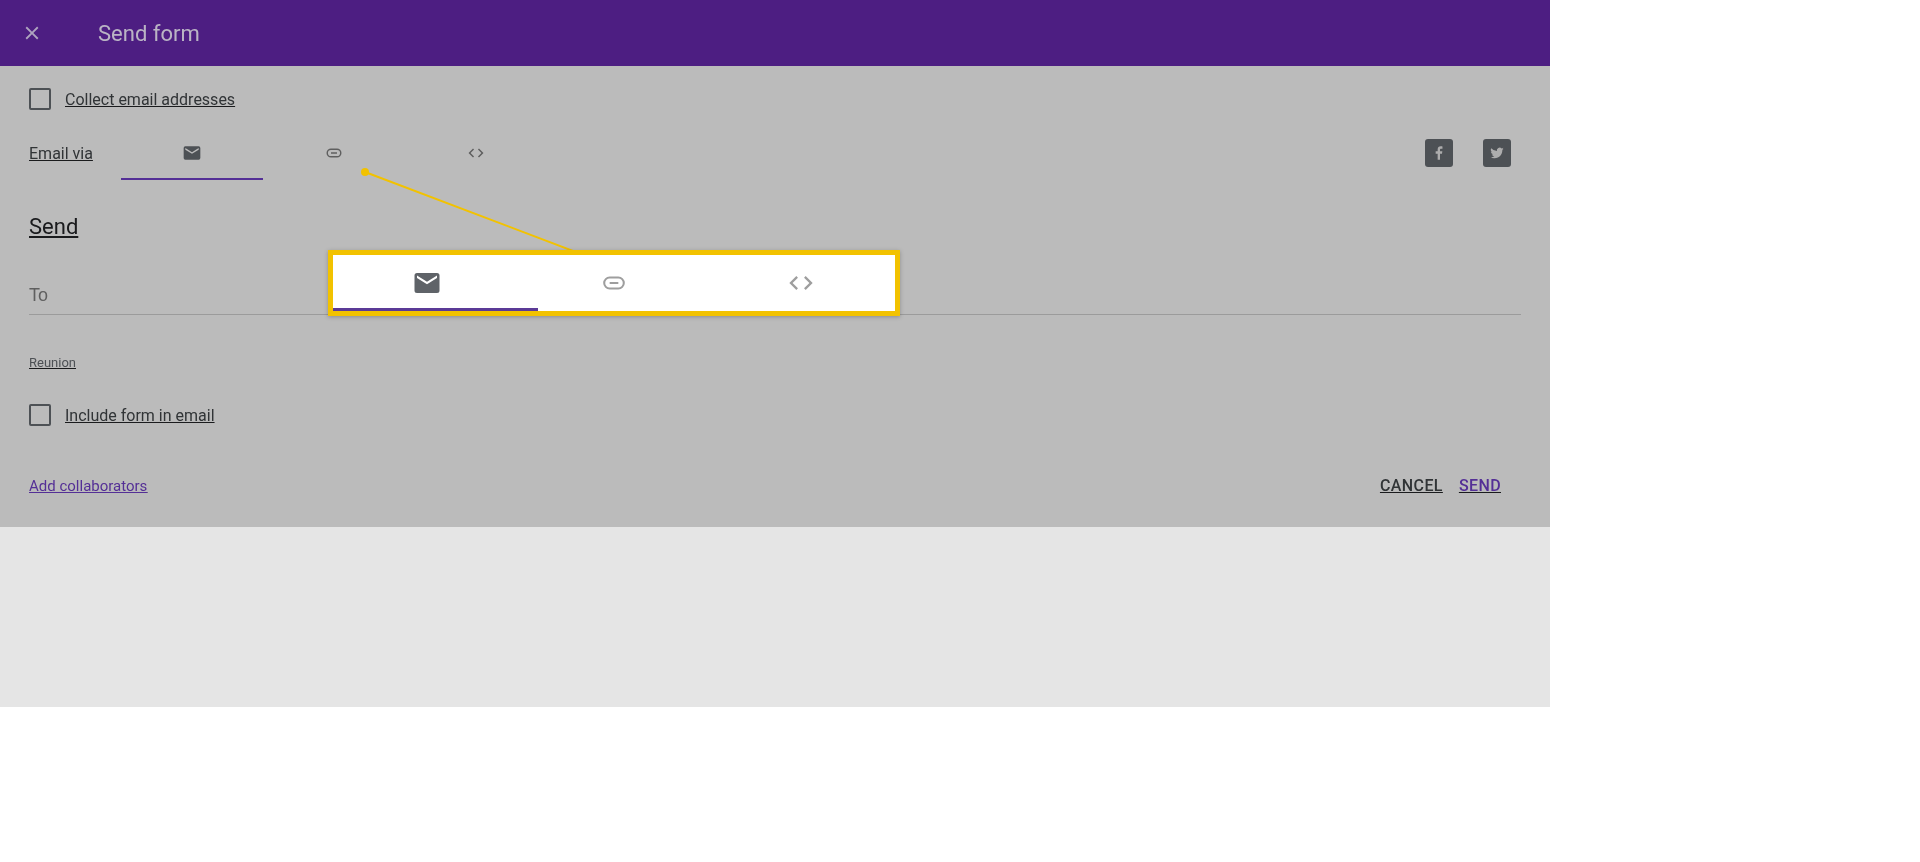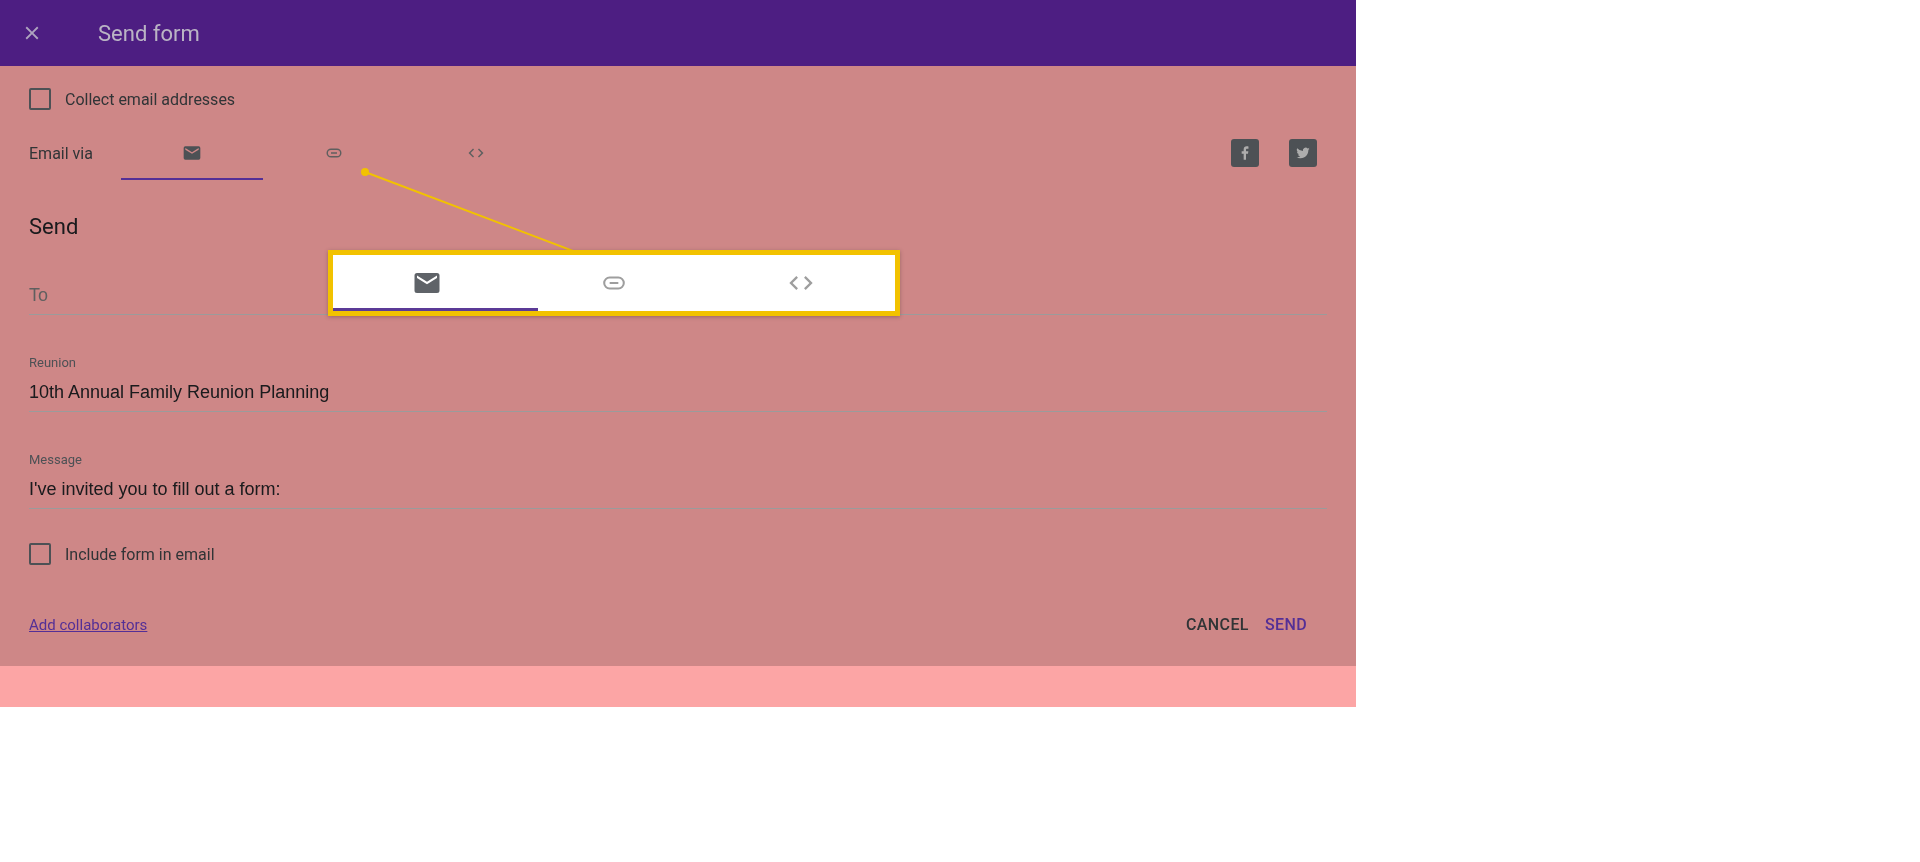--- a/index.html
+++ b/index.html
@@ -5,26 +5,26 @@
   * { box-sizing: border-box; margin: 0; padding: 0; }
   html, body { height: 100%; }
   body {
     font-family: Roboto, "Helvetica Neue", Arial, sans-serif;
     background: #fff;
     color: #202124;
     font-size: 15px;
     overflow: hidden;
   }
   .viewport {
-    width: 1356px;
+    width: 1550px;
     height: 707px;
     position: relative;
     overflow-y: scroll;
     overflow-x: hidden;
-    background: #fca5a5;
+    background: #e5e5e5;
   }
   .content-stack {
     position: relative;
   }
   .header {
     background: #5f259f; 
     height: 66px;
     display: flex;
     align-items: center;
     padding-left: 18px;
@@ -37,20 +37,21 @@
     cursor: pointer;
   }
   .close-btn svg { width: 22px; height: 22px; }
   .header-title {
     color: #e3dcf0;
     font-size: 22px;
     font-weight: 400;
   }
   .body {
     padding: 0 29px;
+    text-decoration: underline;
   }
   .collect-row {
     display: flex;
     align-items: center;
     gap: 14px;
     padding: 22px 0;
   }
   .chk {
     width: 22px; height: 22px;
     border: 2px solid #5f6368;
@@ -286,27 +287,22 @@
       </div>
 
       <div class="section-title">Send</div>
 
       <div class="field to-field">
         <input class="field-input" placeholder="To" style="">
       </div>
 
       <div class="field">
         <div class="field-label">Reunion</div>
-        <input class="field-input" value="10th Annual Family Reunion Planning" style="">
-      </div>
-
-      <div class="field">
-        <div class="field-label">Message</div>
-        <input class="field-input" value="I've invited you to fill out a form:" style="">
-      </div>
+      </div>
+
 
       <div class="include-row">
         <div class="chk"></div>
         <div class="chk-label">Include form in email</div>
       </div>
 
       <div class="footer-row">
         <span class="add-collab">Add collaborators</span>
         <div class="footer-right">
           <span class="btn-flat btn-cancel">CANCEL</span>

